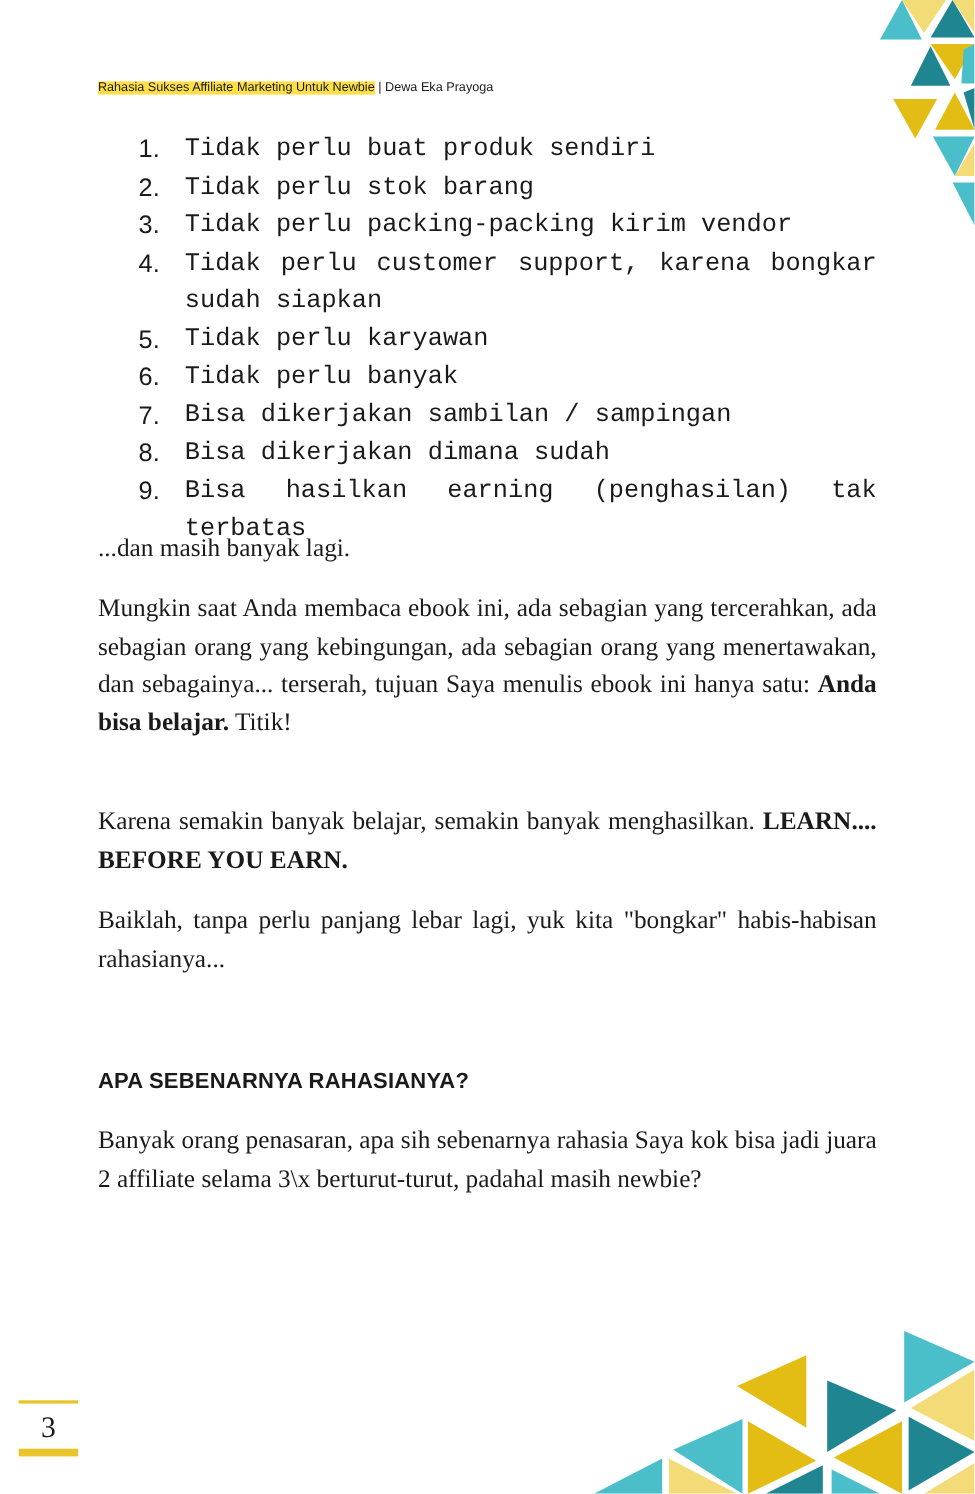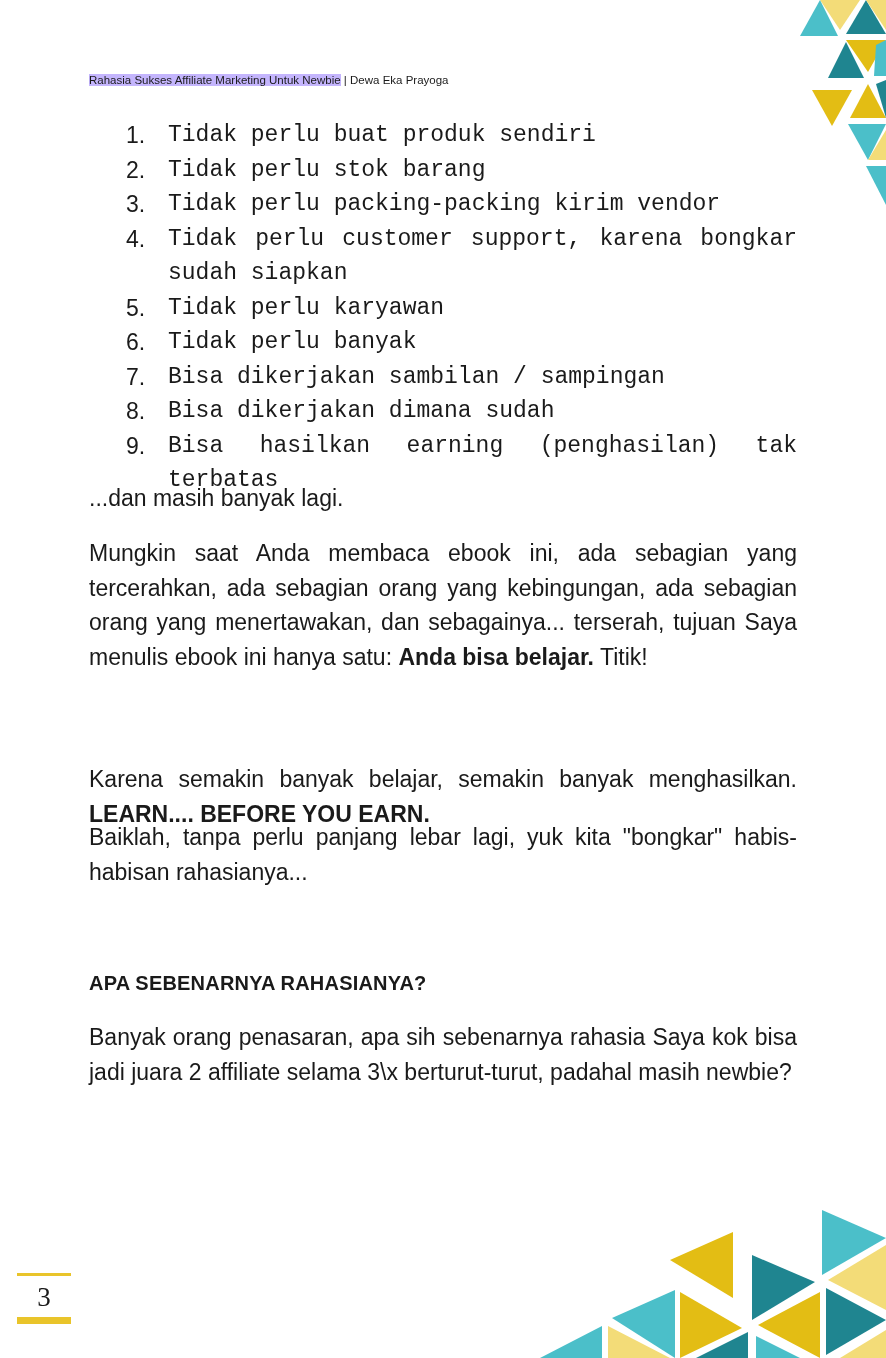--- a/index.html
+++ b/index.html
@@ -1,23 +1,23 @@
 <!DOCTYPE html>
 <html><head>
 <meta charset="utf-8">
 <style>
   html, body { margin:0; padding:0; background:#ffffff; }
   body { width:886px; height:1358px; position:relative; overflow:hidden; font-family:"Liberation Sans", sans-serif; color:#1a1a1a; }
   .header { position:absolute; left:89px; top:73px; font-size:11.5px; line-height:14px; }
-  .header .hl { background:#c4b5fd; }
+  .header .hl { background:#fde047; }
   .list { position:absolute; left:126px; top:118px; width:671px; margin:0; padding:0; list-style:none; font-size:23px; line-height:34.5px; }
   .list li { display:flex; }
   .list .num { width:42px; flex:none; }
   .list .txt { flex:1; text-align:justify; text-align-last:left;font-family:Liberation Mono, monospace; }
-  .p { position:absolute; left:89px; width:708px; font-size:23px; line-height:34.5px; text-align:justify; margin:0; }
+  .p { position:absolute; left:89px; width:708px; font-size:23px; line-height:34.5px; text-align:justify; margin:0;font-family:Liberation Serif, serif; }
   .p b { font-weight:bold; }
   .h2 { position:absolute; left:89px; top:968px; font-size:20px; font-weight:bold; margin:0; line-height:30px; letter-spacing:0.2px; }
   .pagenum { position:absolute; left:17px; top:1272px; width:54px; text-align:center; font-family:"Liberation Serif", serif; font-size:27px; line-height:50px; }
   .bar-top { position:absolute; left:17px; top:1273px; width:54px; height:3px; background:#e9c42a; }
   .bar-bot { position:absolute; left:17px; top:1317px; width:54px; height:7px; background:#e9c42a; }
   svg.deco { position:absolute; }
 </style>
 </head>
 <body>
 
@@ -61,21 +61,21 @@
   <li>
       <span class="num">9.</span>
       <span class="txt">Bisa hasilkan earning (penghasilan) tak terbatas</span>
     </li>
 </ol>
 
 <p class="p" style="top:481px;">...dan masih banyak lagi.</p>
 
 <p class="p" style="top:536px;"><span>Mungkin saat Anda membaca ebook ini, ada sebagian yang tercerahkan, ada sebagian orang yang kebingungan, ada se­bagian orang yang menertawakan, dan sebagainya... terserah, tujuan Saya menulis ebook ini hanya satu: </span><b>Anda bisa belajar.</b><span> Titik!</span></p>
 
-<p class="p" style="top:730px;margin-top:32px;"><span>Karena semakin banyak belajar, semakin banyak menghasilkan. </span><b>LEARN.... BEFORE YOU EARN.</b></p>
+<p class="p" style="top:730px;"><span>Karena semakin banyak belajar, semakin banyak menghasilkan. </span><b>LEARN.... BEFORE YOU EARN.</b></p>
 
 <p class="p" style="top:820px;">Baiklah, tanpa perlu panjang lebar lagi, yuk kita "bongkar" ha­bis-habisan rahasianya...</p>
 
 <h2 class="h2">APA SEBENARNYA RAHASIANYA?</h2>
 
 <p class="p" style="top:1020px;">Banyak orang penasaran, apa sih sebenarnya rahasia Saya kok bisa jadi juara 2 affiliate selama 3\x berturut-turut, padahal masih newbie?</p>
 
 <svg class="deco" style="left:780px; top:0;" width="106" height="210" viewBox="0 0 106 210">
   <polygon points="40,0 80,0 60,30" fill="#f3dc78"></polygon>
   <polygon points="20,36 40,0 58,36" fill="#4bbfc9"></polygon>

